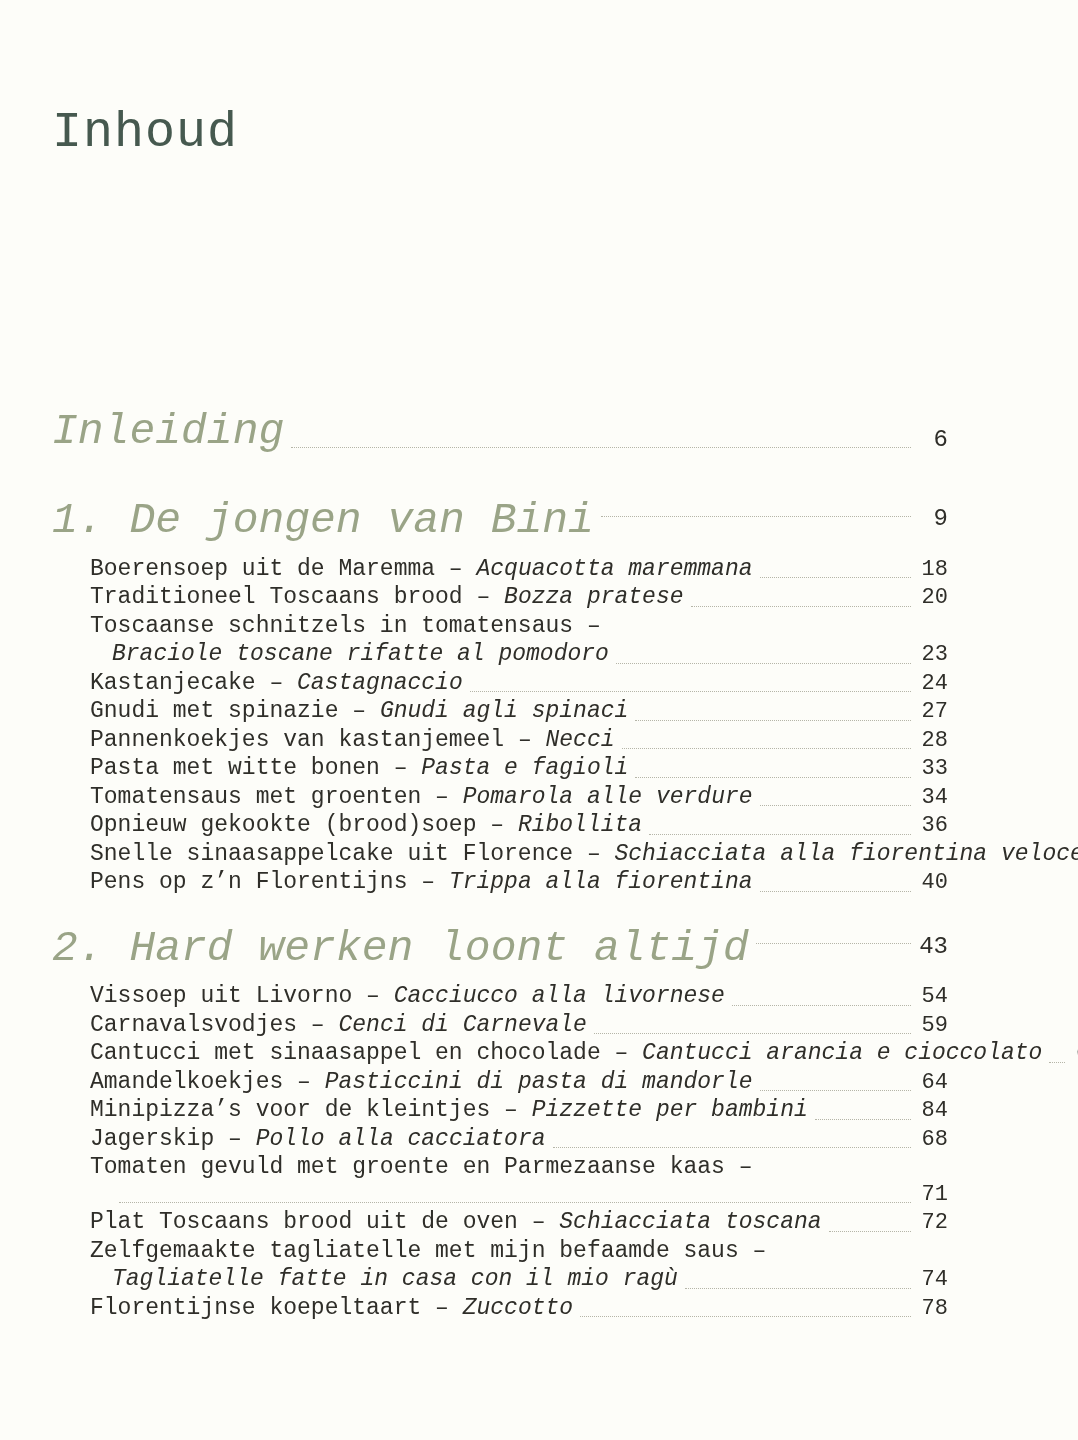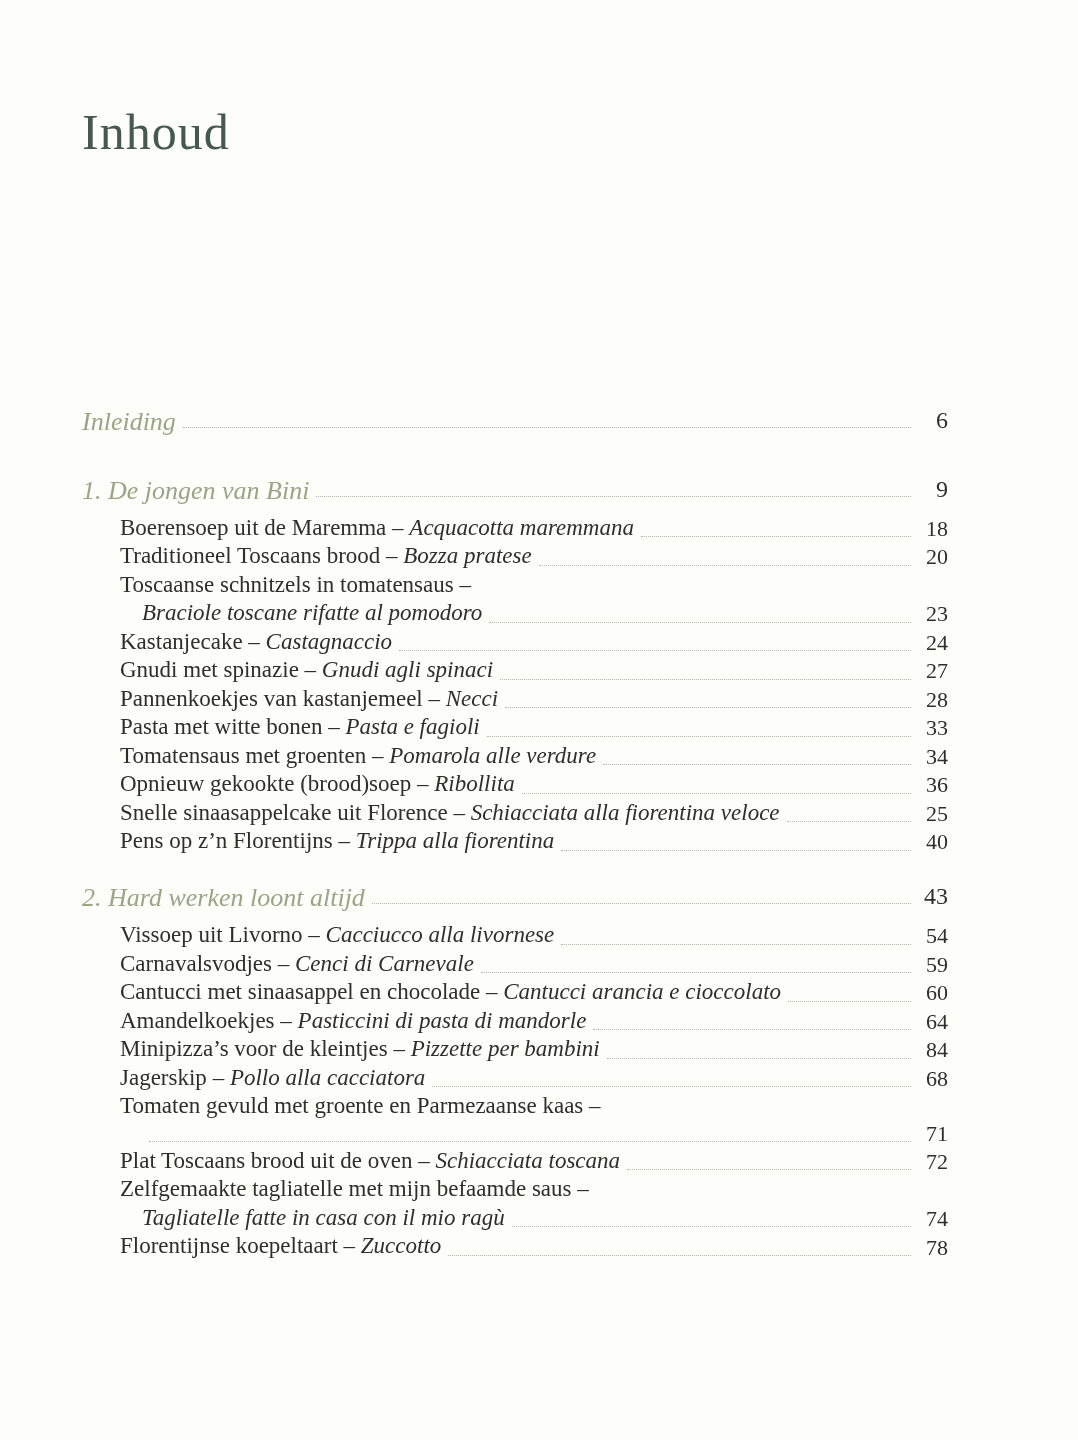--- a/index.html
+++ b/index.html
@@ -6,22 +6,22 @@
     margin: 0;
     padding: 0;
     background: #fdfdf9;
   }
   #page {
     position: relative;
     width: 1078px;
     height: 1440px;
     background: #fdfdf9;
     box-sizing: border-box;
-    padding: 104px 130px 0 82px;
-    font-family: Liberation Serif, serif;
+    padding: 104px 130px 0 52px;
+    font-family: Liberation Mono, monospace;
     color: #2f2e29;
     overflow: hidden;
   }
   .page-title {
     font-size: 50px;
     line-height: 1.15;
     font-weight: normal;
     letter-spacing: 1px;
     color: #46594f;
     margin: 0;
@@ -43,29 +43,29 @@
     min-width: 32px;
     text-align: right;
     font-size: 22px;
     line-height: 1.2;
     color: #2f2e29;
     white-space: nowrap;
   }
   
   .heading-row .headlabel {
     font-style: italic;
-    font-size: 26px;
+    font-size: 43px;
     line-height: 1.2;
     color: #9aa487;
     white-space: nowrap;
   }
   .heading-row .leader { margin-bottom: 9px; }
   .heading-row .pagenum { font-size: 24px; padding-bottom: 2px; }
   .intro-row { margin-bottom: 38px; }
-  .section-heading { margin-top: 26px; margin-bottom: 8px; }
+  .section-heading { margin-top: 26px; margin-bottom: 8px; align-items: center; }
   .section-heading.first { margin-top: 0; }
   .entries { margin-left: 38px; }
   .entry-row, .entry-line1 {
     font-size: 23px;
     line-height: 28.5px;
   }
   .entry-label { white-space: nowrap; }
   .entry-label .it, .cont .entry-label { font-style: italic; text-align: right; }
   .cont { margin-left: 22px; }
   .entries .leader { margin-bottom: 5px; }

